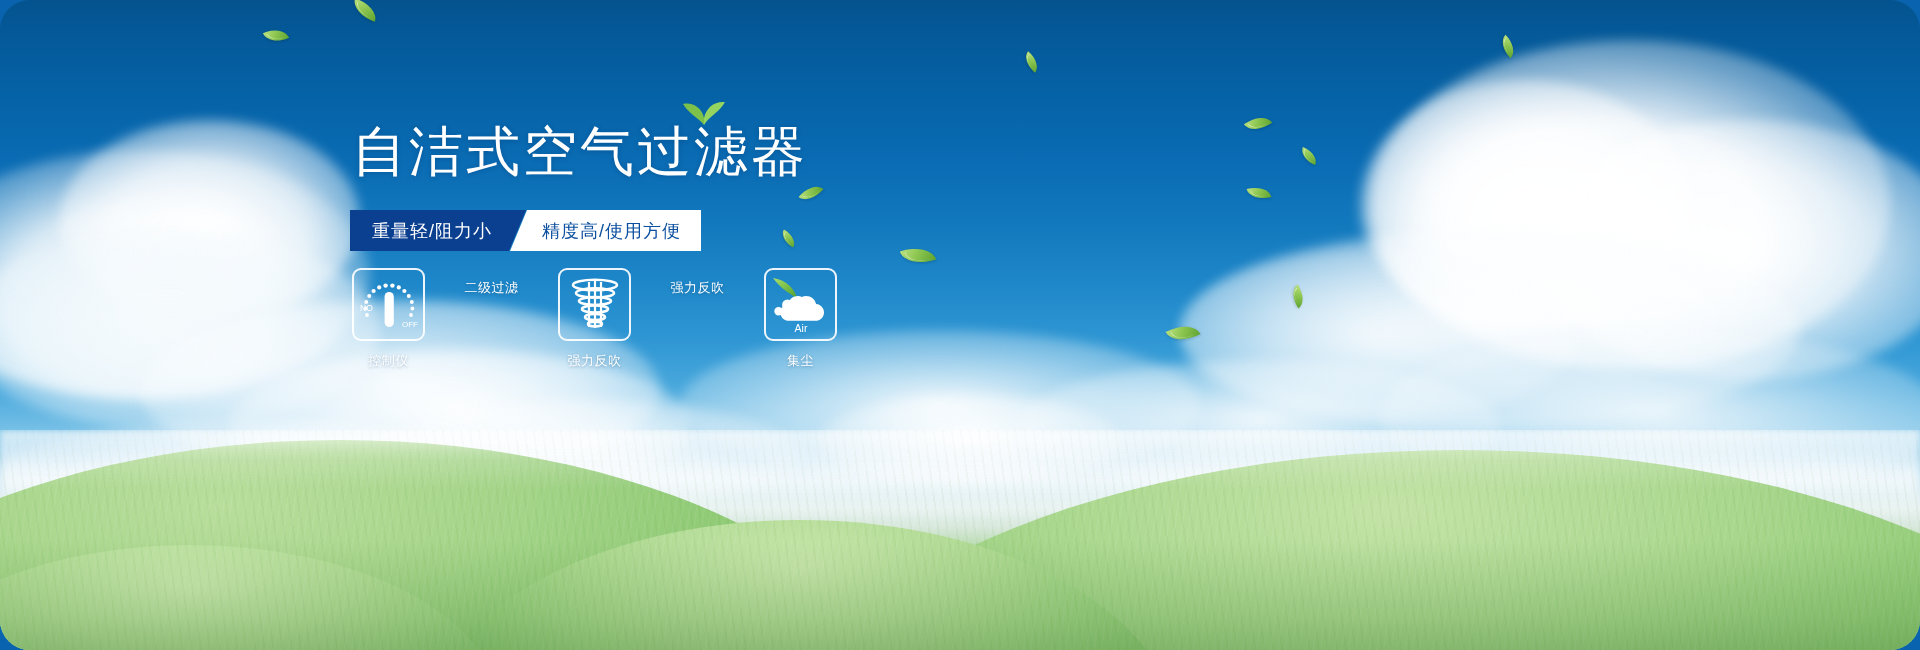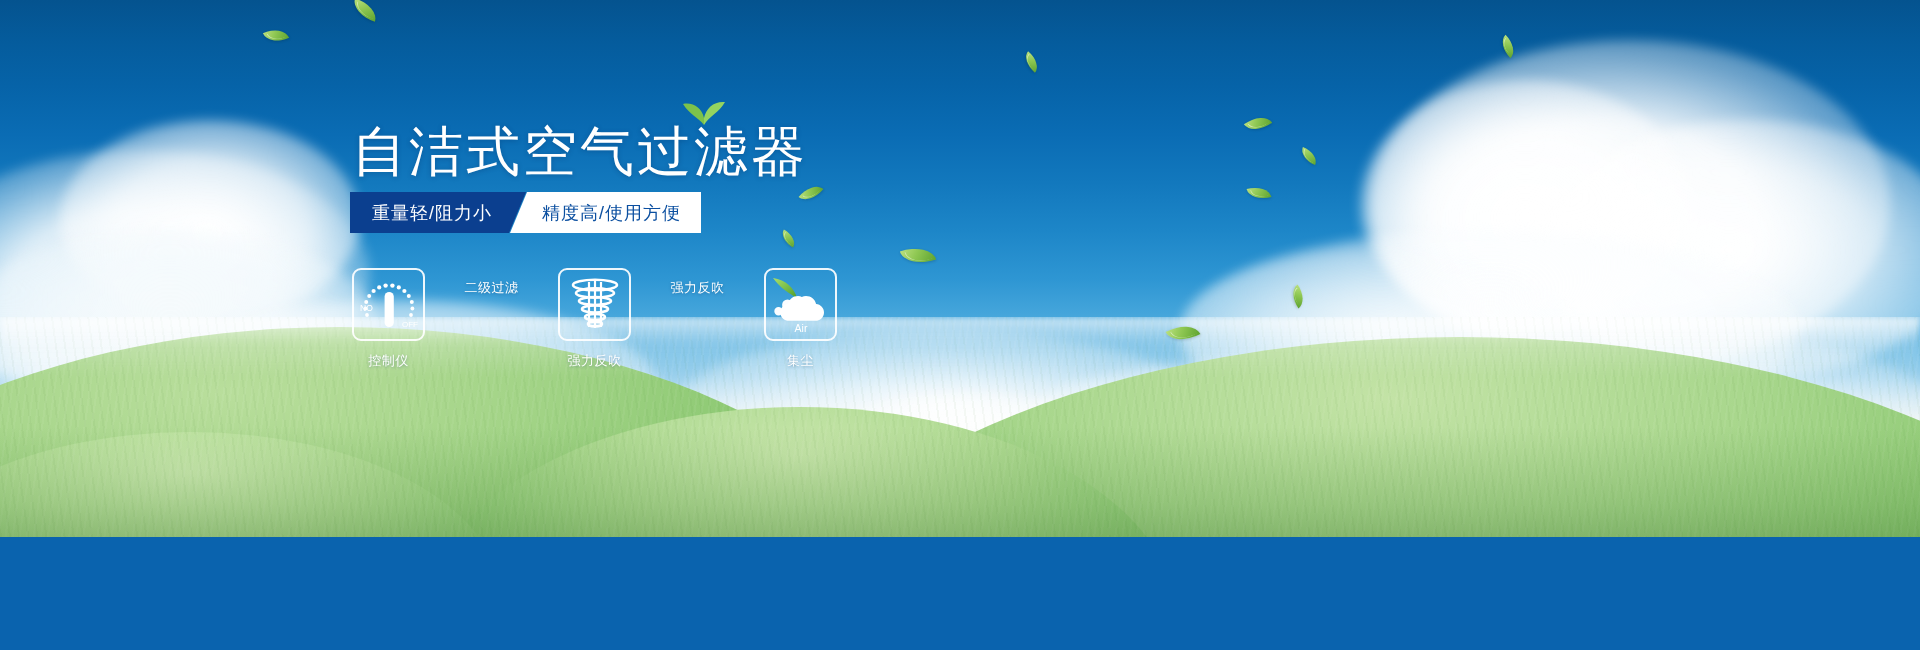--- a/index.html
+++ b/index.html
@@ -2,21 +2,21 @@
 <html><head>
 <meta charset="utf-8">
 <style>
   html,body{margin:0;padding:0;}
   body{
     width:1920px;height:650px;overflow:hidden;
     font-family:"Liberation Sans","DejaVu Sans",sans-serif;
     background:#0a63ae;
   }
   .banner{
-    position:relative;width:1920px;height:537px;overflow:hidden;
+    position:relative;width:1920px;height:650px;overflow:hidden;
     background:
       radial-gradient(ellipse 900px 420px at 62% 74%, rgba(168,208,150,0.0) 0%, rgba(168,208,150,0) 60%),
       linear-gradient(to bottom,
         #04538f 0%,
         #055c9d 8%,
         #0663a8 16%,
         #0a6cb4 25%,
         #1278bd 34%,
         #1d86c8 43%,
         #2e96d3 52%,
@@ -24,20 +24,21 @@
         #74bfe6 66%,
         #a3d4ee 71%,
         #cfe7f3 75%,
         #e7f1f2 78%,
         #d9e9dd 81%,
         #b9dcb0 84%,
         #9fd295 87%,
         #8ecb85 90%,
         #86c77e 94%,
         #7cc075 100%);
+    border-radius: 30px;
   }
 
   
   .sky{position:absolute;inset:0;}
   .cloud{position:absolute;border-radius:50%;pointer-events:none;}
 
   
   .cl{filter:blur(6px);}
   .c1{left:-90px;top:150px;width:460px;height:250px;
       background:radial-gradient(ellipse at 50% 60%, rgba(255,255,255,0.97) 0%, rgba(255,255,255,0.85) 42%, rgba(255,255,255,0.25) 72%, rgba(255,255,255,0) 100%);}
@@ -116,21 +117,21 @@
   .title{
     position:absolute;left:352px;top:116px;
     font-size:54px;letter-spacing:3px;color:#ffffff;
     font-weight:400;white-space:nowrap;
     text-shadow:0 1px 5px rgba(0,40,90,0.30);
     font-family:"DejaVu Sans","Liberation Sans",sans-serif;
   }
   .title-leaf{position:absolute;left:0;top:0;width:36px;height:28px;}
 
   
-  .tagline{position:absolute;left:350px;top:192px;display:flex;height:41px;}
+  .tagline{position:absolute;left:350px;top:210px;display:flex;height:41px;}
   .tag-a{
     background:#0b3f8f;color:#ffffff;
     height:41px;display:flex;align-items:center;
     padding:0 26px 0 22px;
     font-size:18px;letter-spacing:1px;
     clip-path:polygon(0 0, 100% 0, calc(100% - 17px) 100%, 0 100%);
     padding-right:34px;
   }
   .tag-b{
     background:#ffffff;color:#0b4fa0;

